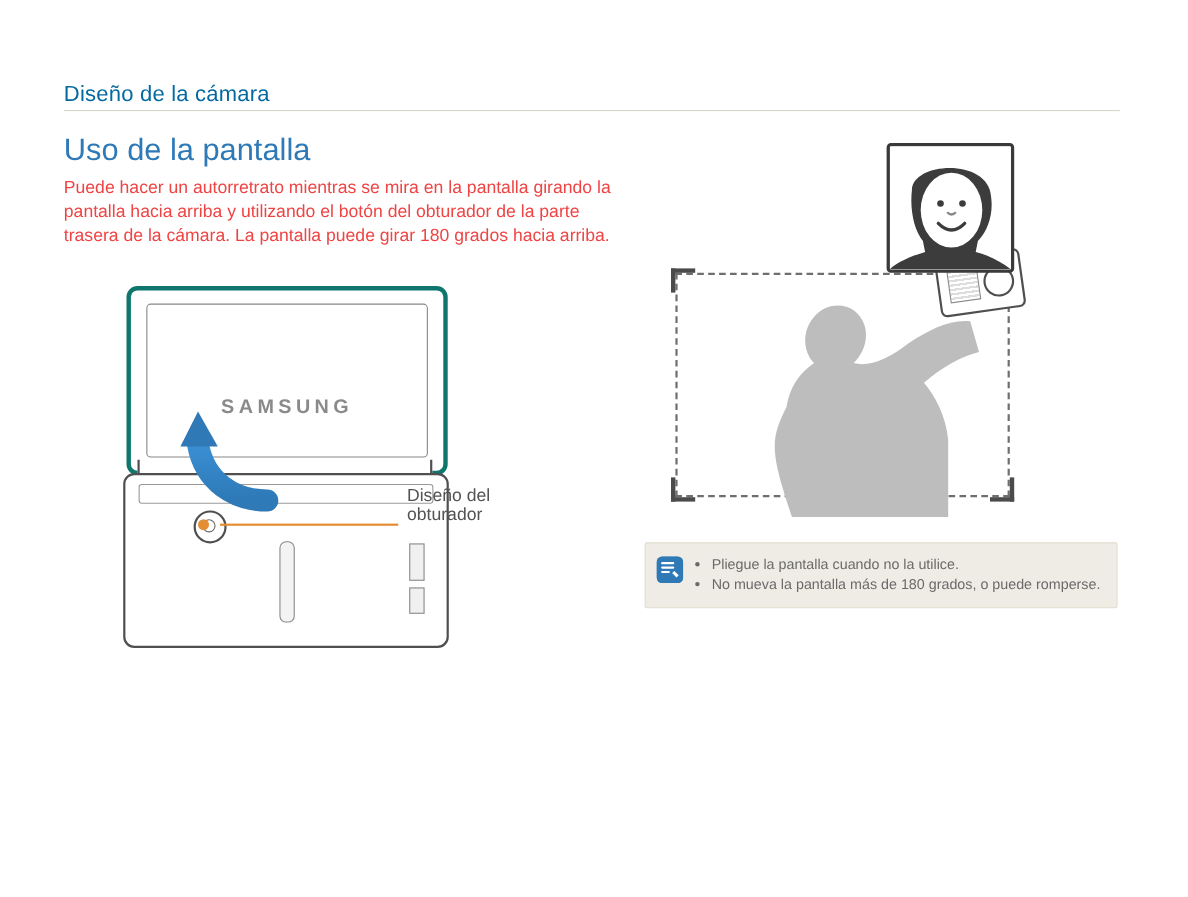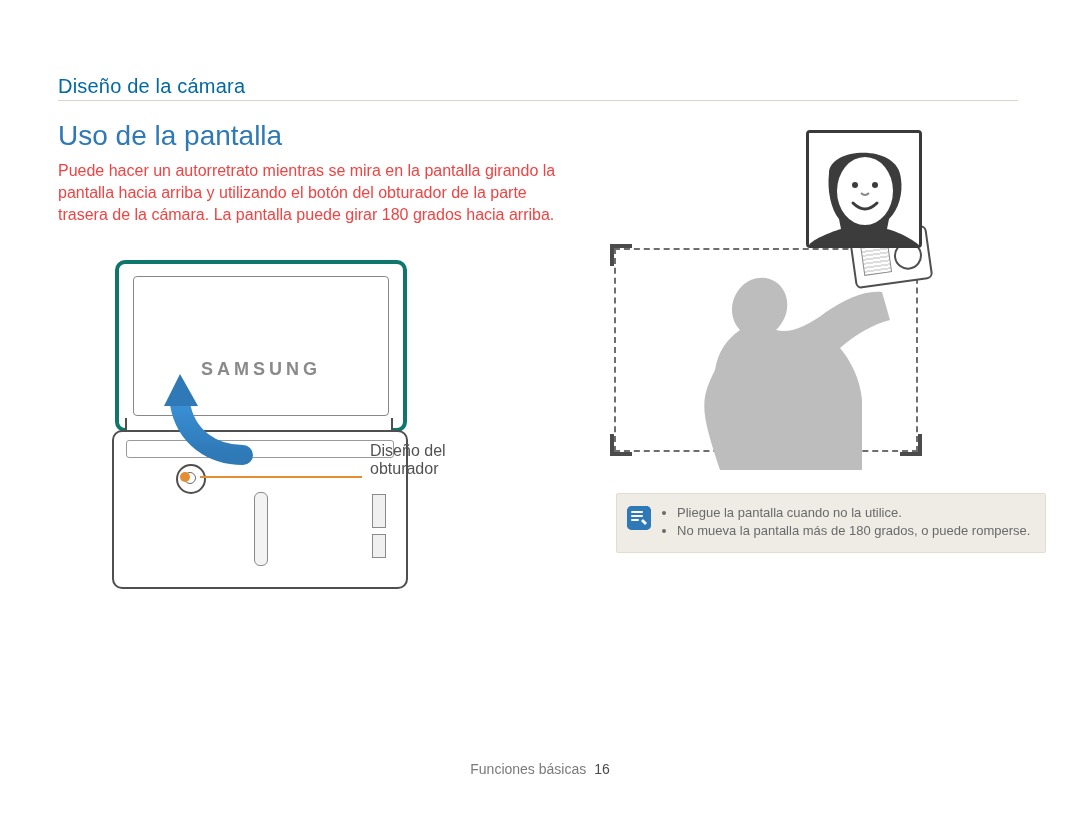--- a/index.html
+++ b/index.html
@@ -281,21 +281,20 @@
   .note-box {
     position: absolute;
     left: 586px;
     top: 493px;
     width: 430px;
     background: #efece5;
     border: 1px solid #e2ddcf;
     border-radius: 2px;
     padding: 10px 12px 12px 46px;
     box-sizing: border-box;
-    margin-left: 30px;
   }
   .note-icon {
     position: absolute;
     left: 10px;
     top: 12px;
     width: 24px;
     height: 24px;
     border-radius: 5px;
     background: #2e79b6;
   }
@@ -401,18 +400,14 @@
         <path d="M5 6 L15 6 M5 10 L15 10 M5 14 L11 14" stroke="#ffffff" stroke-width="2" stroke-linecap="round" fill="none"></path>
         <path d="M14 15 L18 19 L20 17 L16 13 Z" fill="#ffffff"></path>
       </svg>
     </div>
     <ul class="note-list">
       <li>Pliegue la pantalla cuando no la utilice.</li>
       <li>No mueva la pantalla más de 180 grados, o puede romperse.</li>
     </ul>
   </div>
 
-  <div class="footer">
-    <span>Funciones básicas</span>
-    <span class="pgnum">16</span>
-  </div>
 
 </div>
 
 </body></html>

